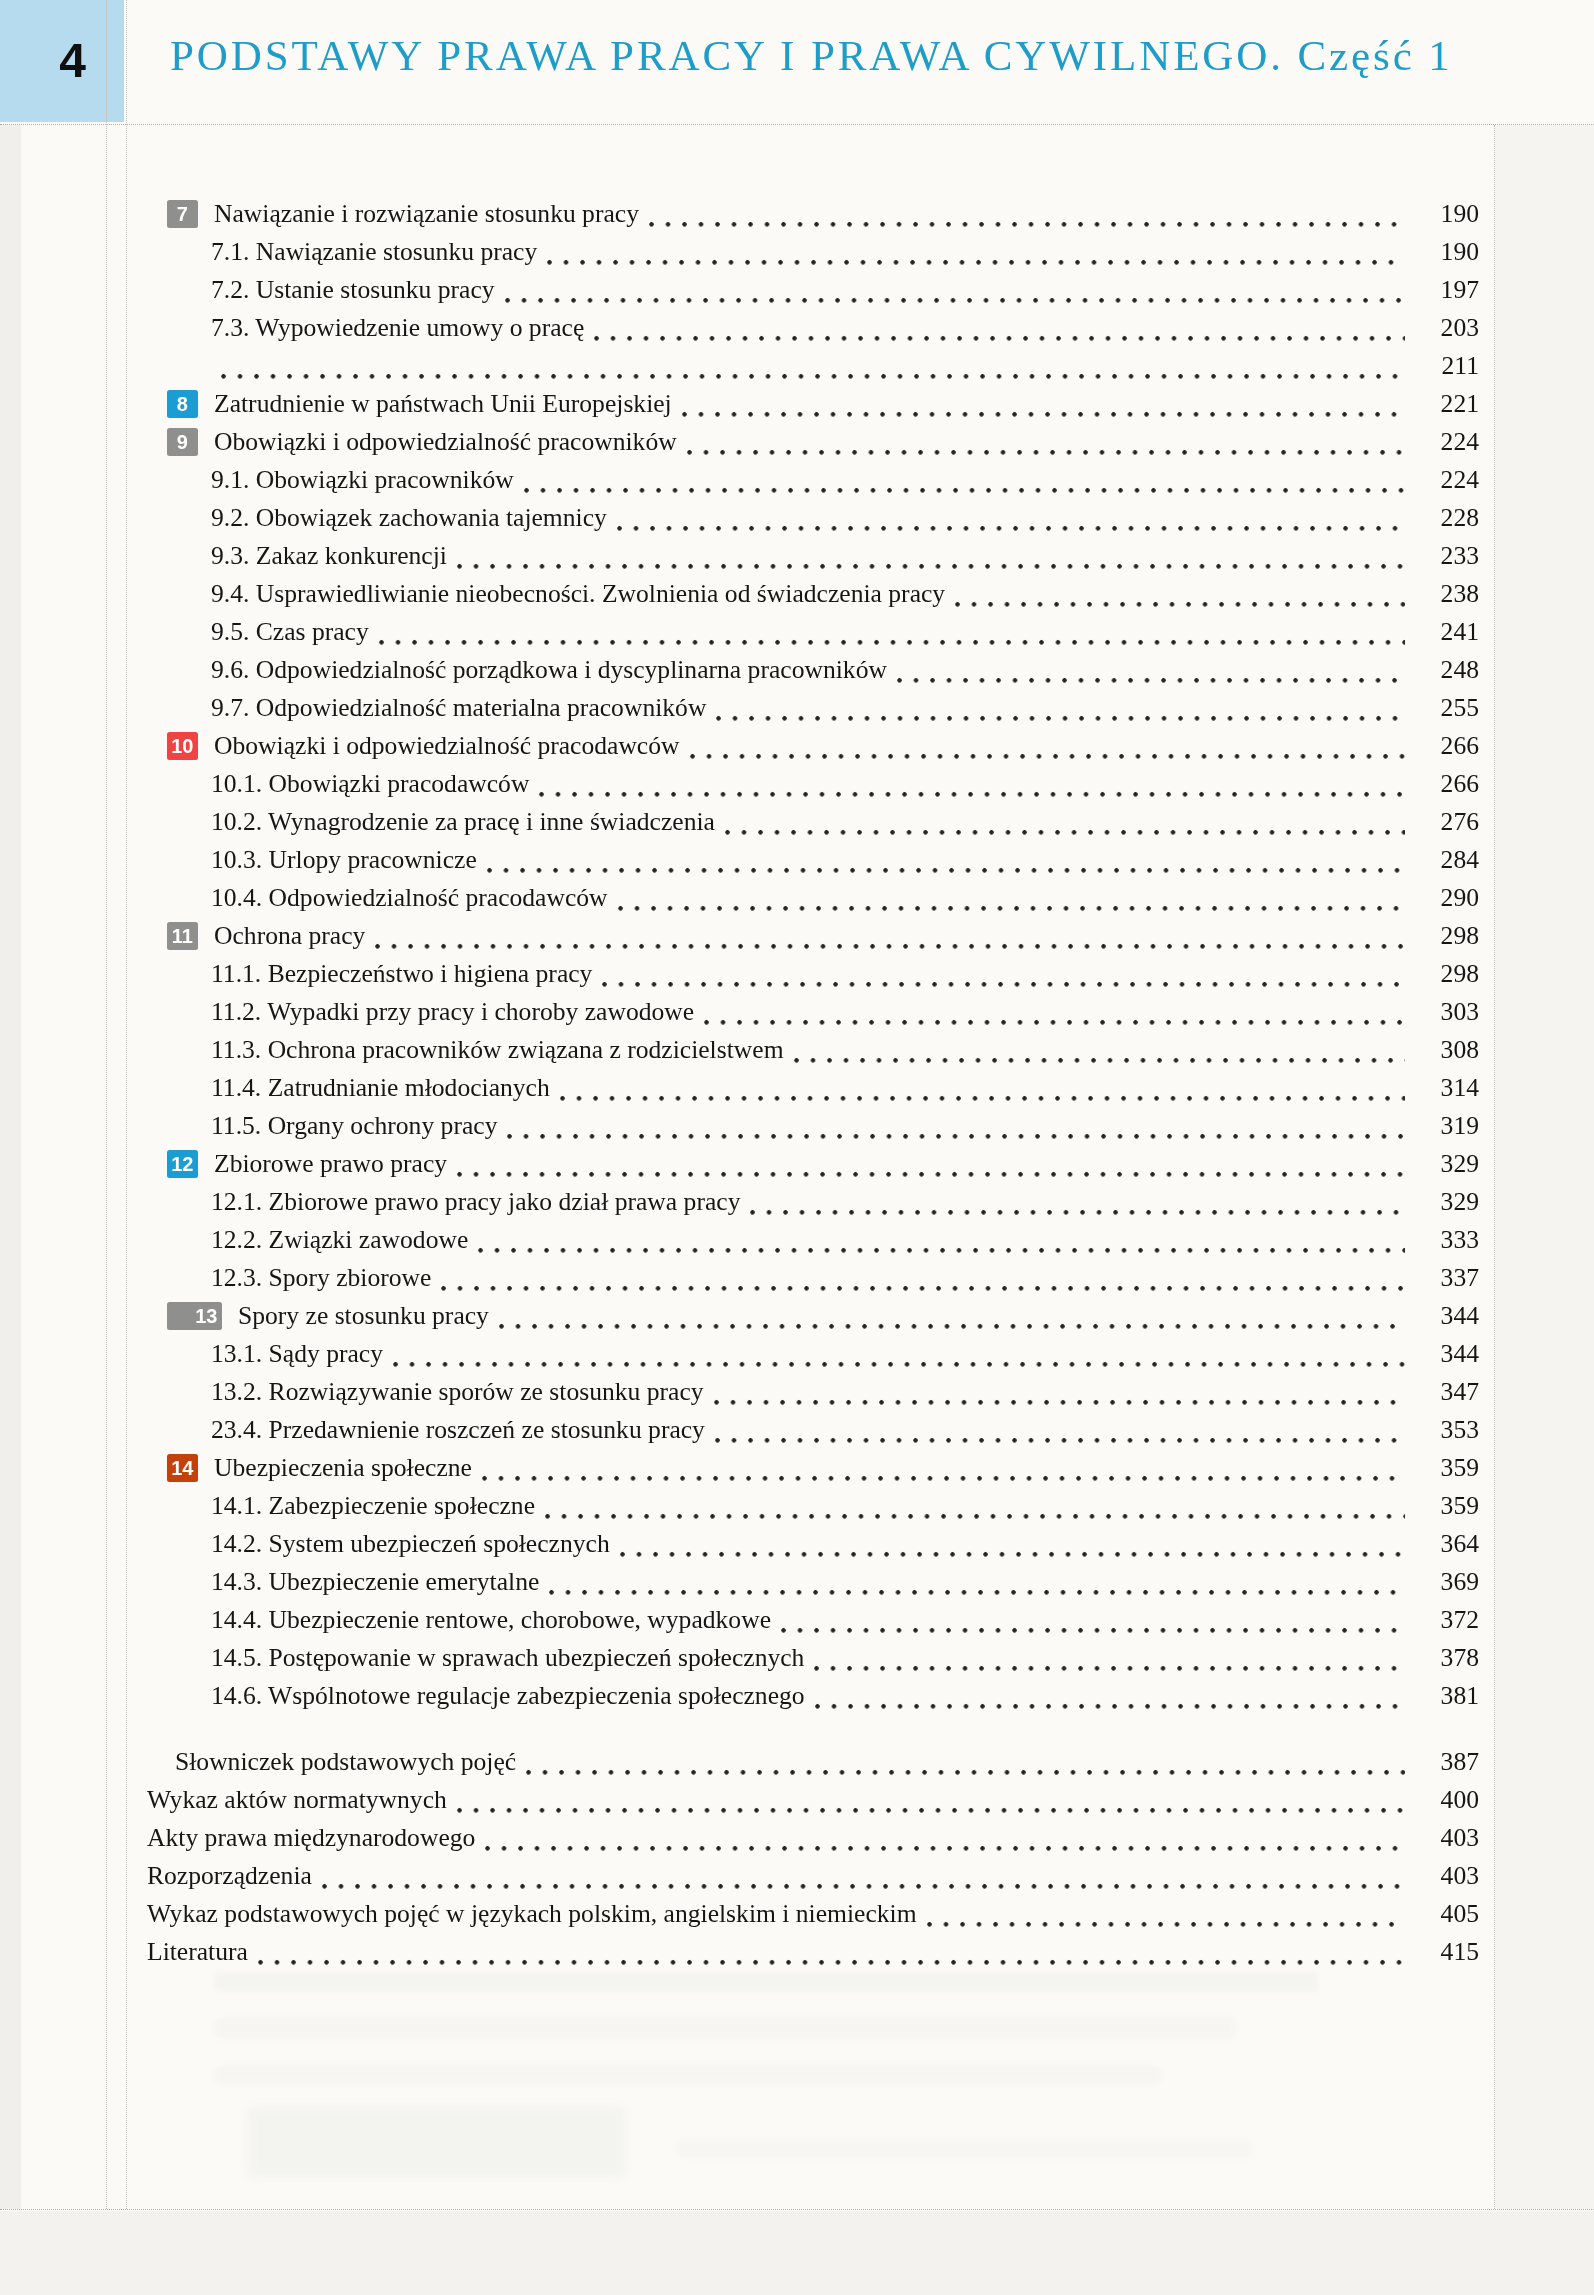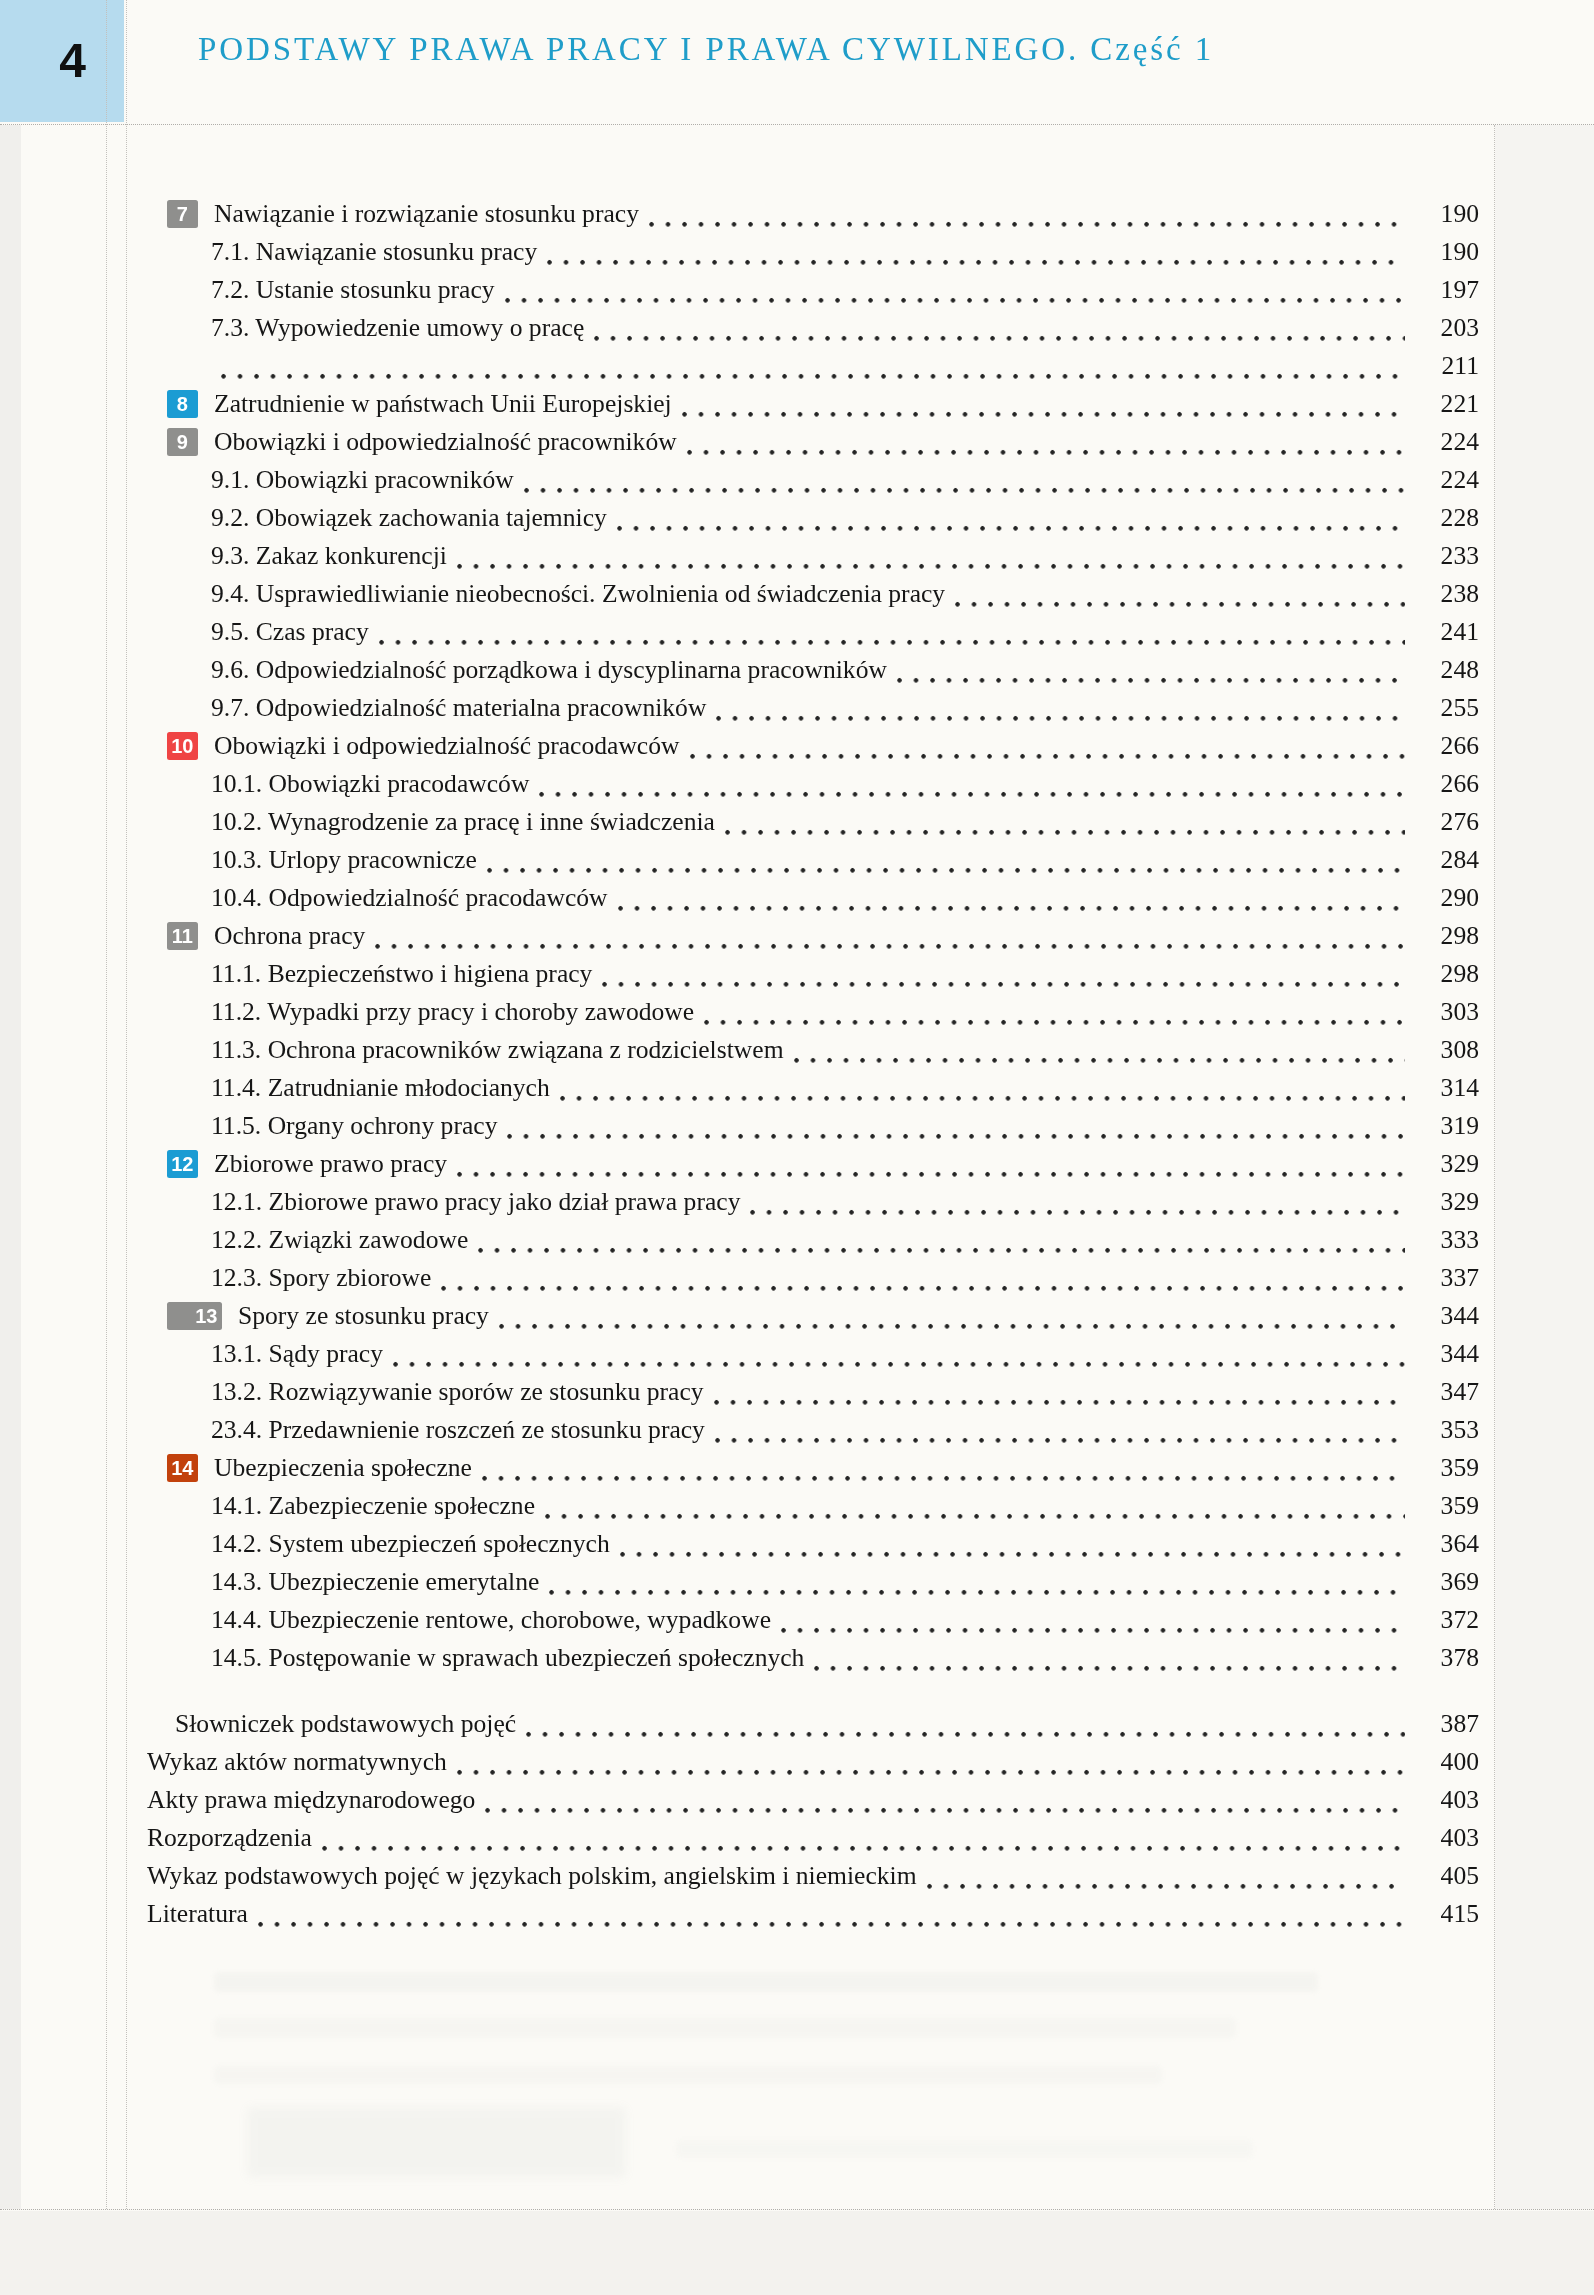--- a/index.html
+++ b/index.html
@@ -19,22 +19,22 @@
     background:#b6dbee;
     display:flex;align-items:center;justify-content:center;
     padding-left:21.4px;box-sizing:border-box;
   }
   .folio-box .folio{
     font-family:"Liberation Sans","DejaVu Sans",sans-serif;
     font-weight:bold;font-size:48px;color:#101010;line-height:1;
   }
   .header-title{
     position:absolute;left:170px;top:31px;
-    font-size:33px;letter-spacing:2.9px;
-    color:#1f9dc9;white-space:nowrap;margin-left:28px;
+    font-size:43px;letter-spacing:2.9px;
+    color:#1f9dc9;white-space:nowrap;
   }
 
   
   .h-rule{position:absolute;height:0;border-top:1.6px dotted #b0aeaa;}
   .h-rule.top{left:0;right:0;top:124px;}
   .h-rule.bottom{left:0;right:0;top:2209px;}
   .v-rule{position:absolute;width:0;border-left:1.6px dotted #c2c0bc;}
   .v-rule.v1{left:106px;top:0;height:2209px;}
   .v-rule.v2{left:126px;top:0;height:2209px;}
   .v-rule.v3{left:1494px;top:125px;height:2084px;}
@@ -309,20 +309,25 @@
       <div class="row sub">
         <span class="label">14.4. Ubezpieczenie rentowe, chorobowe, wypadkowe</span>
         <span class="leader"></span>
         <span class="pagenum">372</span>
       </div>
       <div class="row sub">
         <span class="label">14.5. Postępowanie w sprawach ubezpieczeń społecznych</span>
         <span class="leader"></span>
         <span class="pagenum">378</span>
       </div>
+      <div class="row sub">
+        <span class="label">14.6. Wspólnotowe regulacje zabezpieczenia społecznego</span>
+        <span class="leader"></span>
+        <span class="pagenum">381</span>
+      </div>
       <div class="row section gap">
         <span class="label">Słowniczek podstawowych pojęć</span>
         <span class="leader"></span>
         <span class="pagenum">387</span>
       </div>
       <div class="row section">
         <span class="label">Wykaz aktów normatywnych</span>
         <span class="leader"></span>
         <span class="pagenum">400</span>
       </div>

